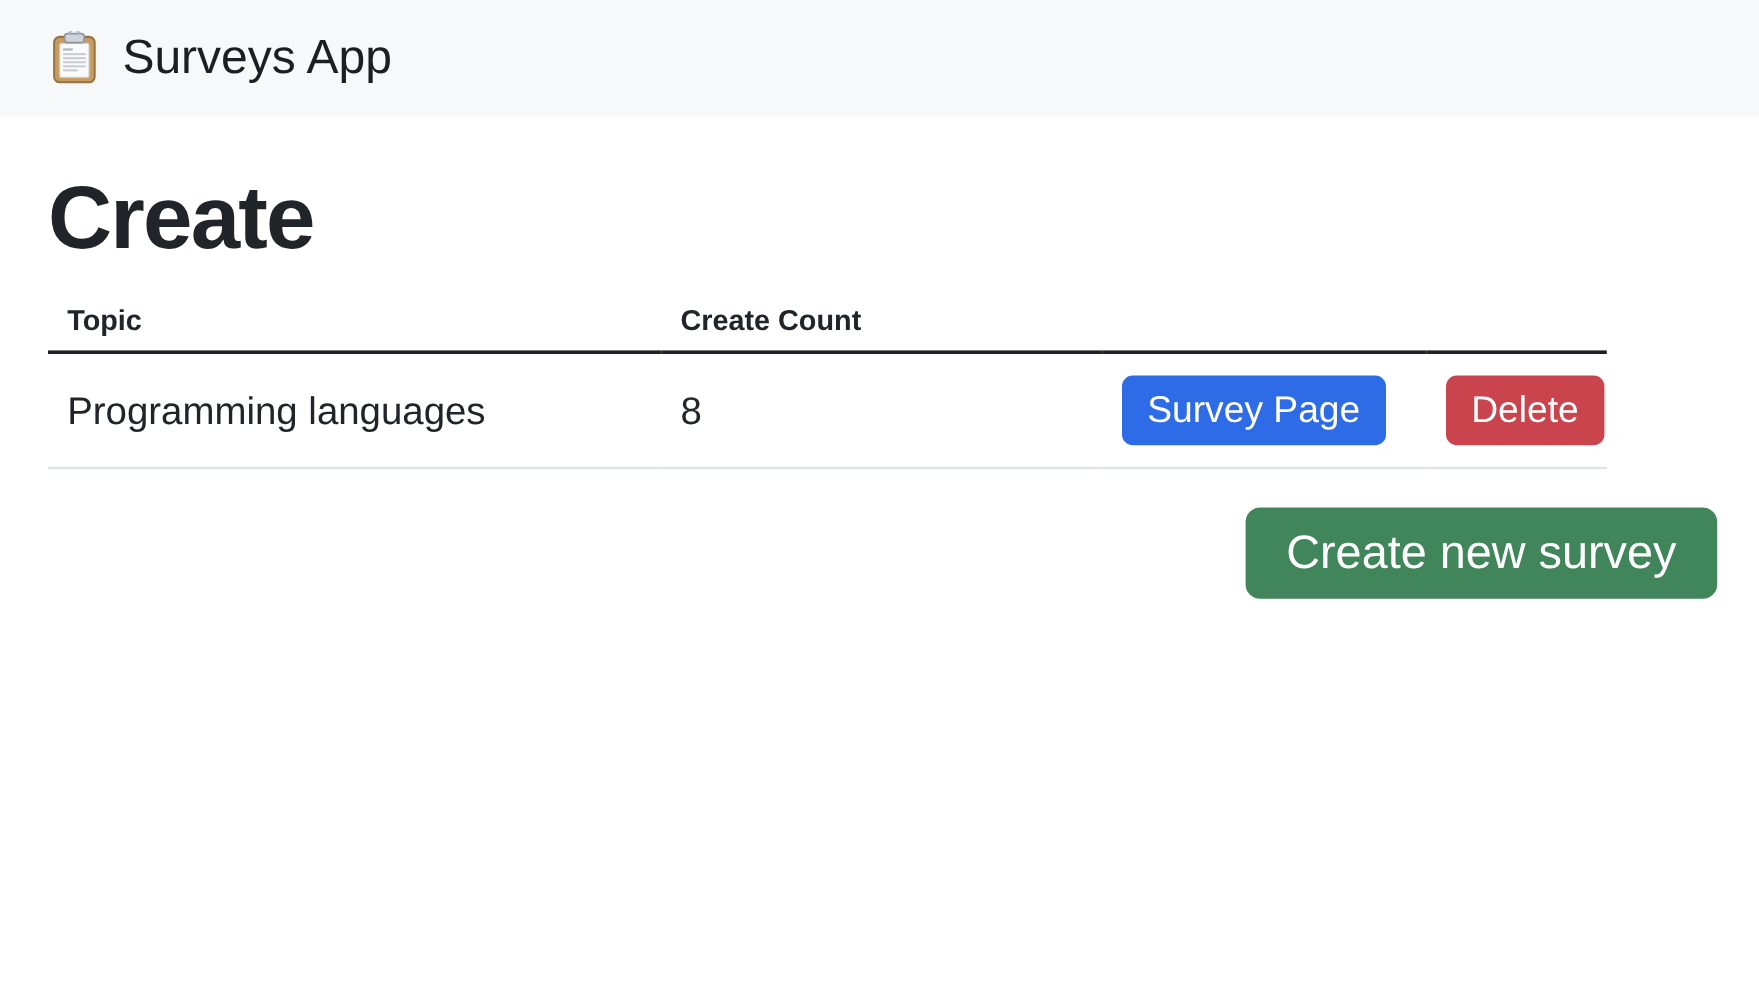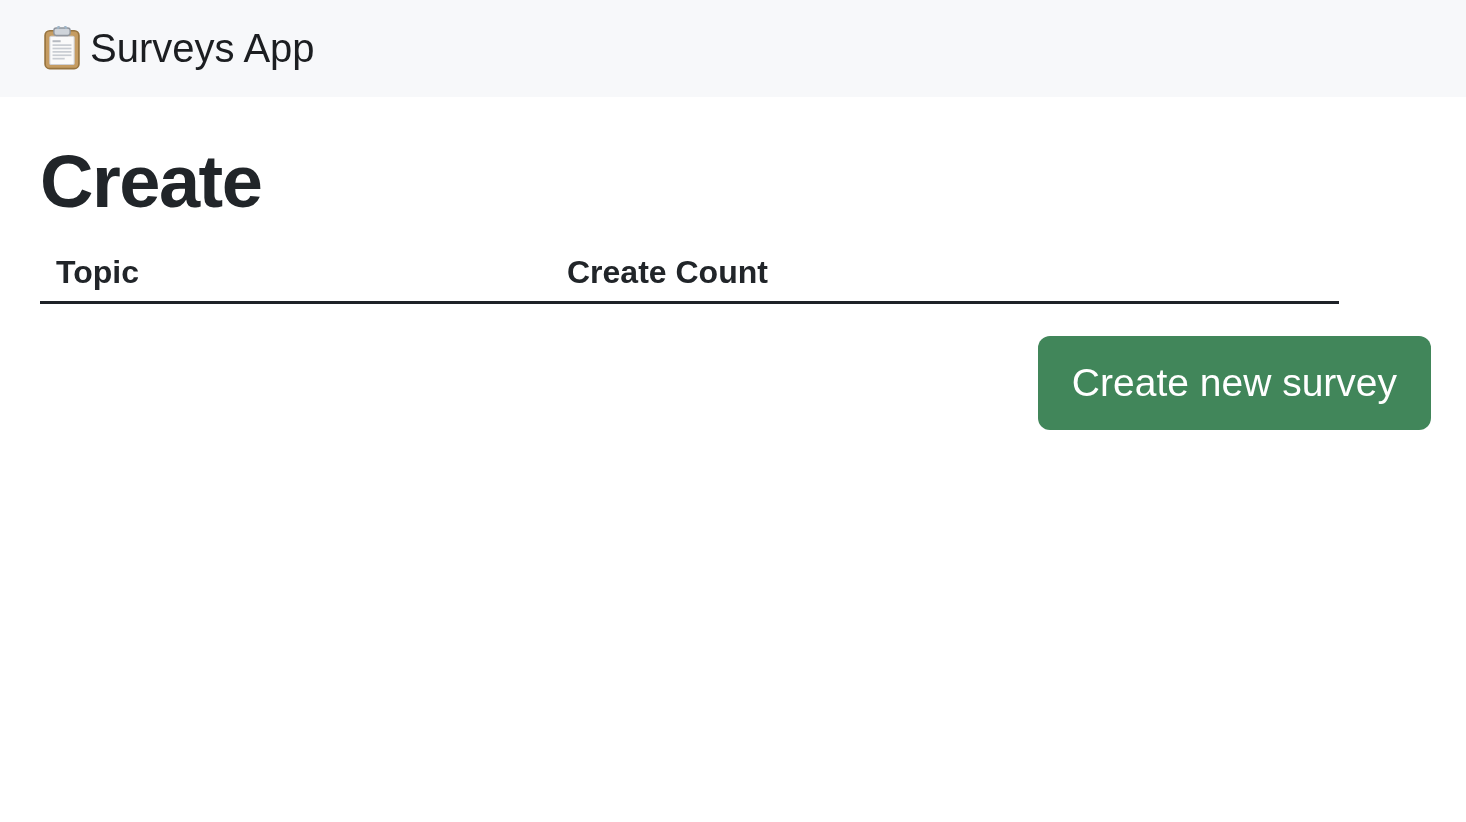--- a/index.html
+++ b/index.html
@@ -16,21 +16,21 @@
   .navbar {
     height: 97px;
     background: #f7f8fa;
     display: flex;
     align-items: center;
     padding: 0 40px;
   }
   .brand {
     display: flex;
     align-items: center;
-    gap: 6px;
+    gap: 18px;
     font-size: 40px;
     color: #1c1e21;
     text-decoration: none;
     cursor: pointer;
   }
   .brand-icon svg { display: block; }
 
   
   .page-title {
     font-size: 74px;
@@ -48,21 +48,21 @@
     margin-left: 40px;
     width: 1299px;
   }
   col.c-topic  { width: 511px; }
   col.c-count  { width: 368px; }
   col.c-page   { width: 270px; }
   col.c-delete { width: 150px; }
 
   table.surveys th {
     text-align: left;
-    font-size: 32px;
+    font-size: 24px;
     font-weight: 700;
     color: #212529;
     padding: 12px 16px 10px 16px;
     border-bottom: 3px solid #1e2228;
   }
   table.surveys td {
     font-size: 32px;
     padding: 0 16px;
     height: 96px;
     vertical-align: middle;
@@ -89,21 +89,21 @@
 
   .create-row {
     display: flex;
     justify-content: flex-end;
     padding-right: 35px;
     margin-top: 32px;
   }
   .btn-success {
     background: #41865a;
     font-size: 39px;
-    height: 94px;
+    height: 76px;
     line-height: 76px;
     padding: 0 34px;
     border-radius: 12px;
   }
 </style>
 </head>
 <body>
 
 <header class="navbar">
   <a class="brand">
@@ -137,19 +137,25 @@
     </colgroup>
     <thead>
       <tr>
         <th>Topic</th>
         <th>Create Count</th>
         <th></th>
         <th></th>
       </tr>
     </thead>
     <tbody>
+      <tr>
+        <td>Programming languages</td>
+        <td>8</td>
+        <td><button class="btn btn-primary">Survey Page</button></td>
+        <td><button class="btn btn-danger">Delete</button></td>
+      </tr>
     </tbody>
   </table>
 
   <div class="create-row">
     <button class="btn btn-success">Create new survey</button>
   </div>
 </main>
 
 </body></html>

